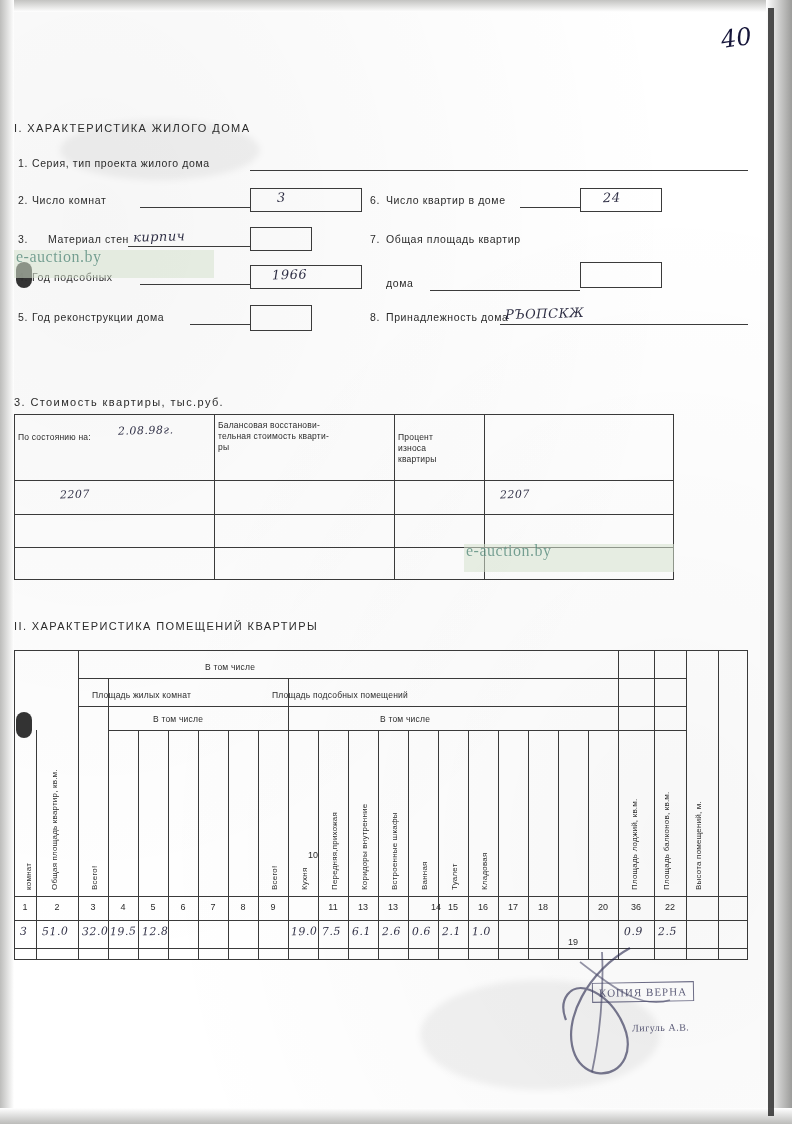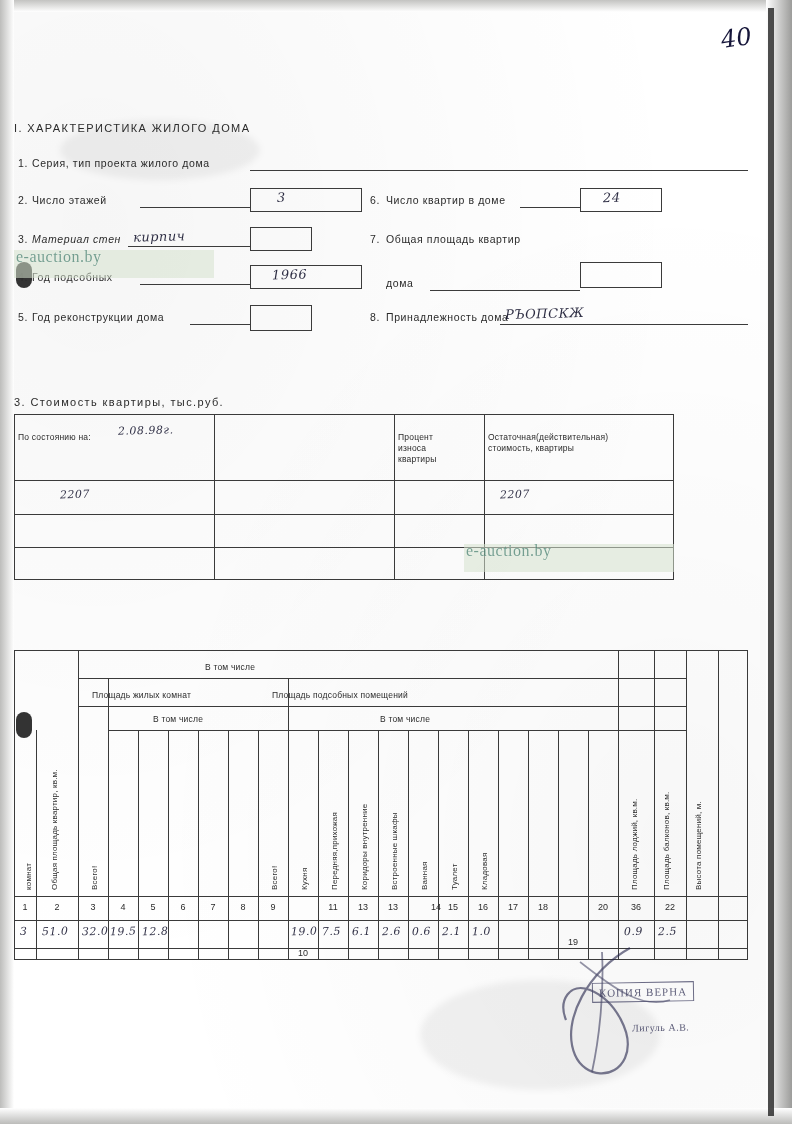--- a/index.html
+++ b/index.html
@@ -96,33 +96,33 @@
 
   <div class="pagenum">40</div>
 
   <div class="txt hdr" style="left:14px;top:122px;">I. ХАРАКТЕРИСТИКА ЖИЛОГО ДОМА</div>
 
   <div class="txt" style="left:18px;top:157px;">1.</div>
   <div class="txt" style="left:32px;top:157px;">Серия, тип проекта жилого дома</div>
   <div class="line" style="left:250px;top:170px;width:498px;"></div>
 
   <div class="txt" style="left:18px;top:194px;">2.</div>
-  <div class="txt" style="left:32px;top:194px;">Число этажей</div>
+  <div class="txt" style="left:32px;top:194px;">Число комнат</div>
   <div class="line" style="left:140px;top:207px;width:110px;"></div>
   <div class="box" style="left:250px;top:188px;width:110px;height:22px;"></div>
   <div class="hand" style="left:277px;top:190px;">3</div>
 
   <div class="txt" style="left:370px;top:194px;">6.</div>
   <div class="txt" style="left:386px;top:194px;">Число квартир в доме</div>
   <div class="line" style="left:520px;top:207px;width:60px;"></div>
   <div class="box" style="left:580px;top:188px;width:80px;height:22px;"></div>
   <div class="hand" style="left:603px;top:190px;">24</div>
 
   <div class="txt" style="left:18px;top:233px;">3.</div>
-  <div class="txt" style="left:32px;top:233px;font-style:italic;">Материал стен</div>
+  <div class="txt" style="left:48px;top:233px;">Материал стен</div>
   <div class="line" style="left:128px;top:246px;width:122px;"></div>
   <div class="hand" style="left:133px;top:229px;">кирпич</div>
   <div class="box" style="left:250px;top:227px;width:60px;height:22px;"></div>
 
   <div class="txt" style="left:370px;top:233px;">7.</div>
   <div class="txt" style="left:386px;top:233px;">Общая площадь квартир</div>
 
   <div class="txt" style="left:18px;top:271px;">4.</div>
   <div class="txt" style="left:32px;top:271px;">Год подсобных</div>
   <div class="line" style="left:140px;top:284px;width:110px;"></div>
@@ -148,29 +148,31 @@
   <div class="tbl" style="left:14px;top:414px;width:660px;height:166px;"></div>
   <div class="v" style="left:214px;top:414px;height:166px;"></div>
   <div class="v" style="left:394px;top:414px;height:166px;"></div>
   <div class="v" style="left:484px;top:414px;height:166px;"></div>
   <div class="h" style="left:14px;top:480px;width:660px;"></div>
   <div class="h" style="left:14px;top:514px;width:660px;"></div>
   <div class="h" style="left:14px;top:547px;width:660px;"></div>
 
   <div class="cellt" style="left:18px;top:432px;width:190px;">По состоянию на:</div>
   <div class="hand sm" style="left:118px;top:424px;">2.08.98г.</div>
+  <div class="cellt" style="left:218px;top:420px;width:172px;white-space:pre-line;">Балансовая восстанови-
+тельная стоимость кварти-
+ры</div>
   <div class="cellt" style="left:398px;top:432px;width:84px;white-space:pre-line;">Процент
 износа
 квартиры</div>
-  <div class="cellt" style="left:488px;top:432px;width:182px;white-space:pre-line;">Остаточная(действительная)
-стоимость, квартиры</div>
 
   <div class="hand sm" style="left:60px;top:488px;">2207</div>
   <div class="hand sm" style="left:500px;top:488px;">2207</div>
 
+  <div class="txt hdr" style="left:14px;top:620px;">II. ХАРАКТЕРИСТИКА ПОМЕЩЕНИЙ КВАРТИРЫ</div>
 
   <div class="tbl" style="left:14px;top:650px;width:734px;height:310px;"></div>
 
   <div class="h" style="left:78px;top:678px;width:608px;"></div>
   <div class="h" style="left:78px;top:706px;width:608px;"></div>
   <div class="h" style="left:108px;top:730px;width:578px;"></div>
   <div class="h" style="left:14px;top:896px;width:734px;"></div>
   <div class="h" style="left:14px;top:920px;width:734px;"></div>
   <div class="h" style="left:14px;top:948px;width:734px;"></div>
 
@@ -221,21 +223,21 @@
 
   <div class="num" style="left:14px;top:902px;width:22px;">1</div>
   <div class="num" style="left:36px;top:902px;width:42px;">2</div>
   <div class="num" style="left:78px;top:902px;width:30px;">3</div>
   <div class="num" style="left:108px;top:902px;width:30px;">4</div>
   <div class="num" style="left:138px;top:902px;width:30px;">5</div>
   <div class="num" style="left:168px;top:902px;width:30px;">6</div>
   <div class="num" style="left:198px;top:902px;width:30px;">7</div>
   <div class="num" style="left:228px;top:902px;width:30px;">8</div>
   <div class="num" style="left:258px;top:902px;width:30px;">9</div>
-  <div class="num" style="left:288px;top:948px;width:30px;">10</div>
+  <div class="num" style="left:288px;top:850px;width:30px;text-align:right;">10</div>
   <div class="num" style="left:318px;top:902px;width:30px;">11</div>
   <div class="num" style="left:348px;top:902px;width:30px;">13</div>
   <div class="num" style="left:378px;top:902px;width:30px;">13</div>
   <div class="num" style="left:387px;top:902px;width:30px;margin-left:34px;">14</div>
   <div class="num" style="left:438px;top:902px;width:30px;">15</div>
   <div class="num" style="left:468px;top:902px;width:30px;">16</div>
   <div class="num" style="left:498px;top:902px;width:30px;">17</div>
   <div class="num" style="left:528px;top:902px;width:30px;">18</div>
   <div class="num" style="left:558px;top:902px;width:30px;margin-top:35px;">19</div>
   <div class="num" style="left:588px;top:902px;width:30px;">20</div>

